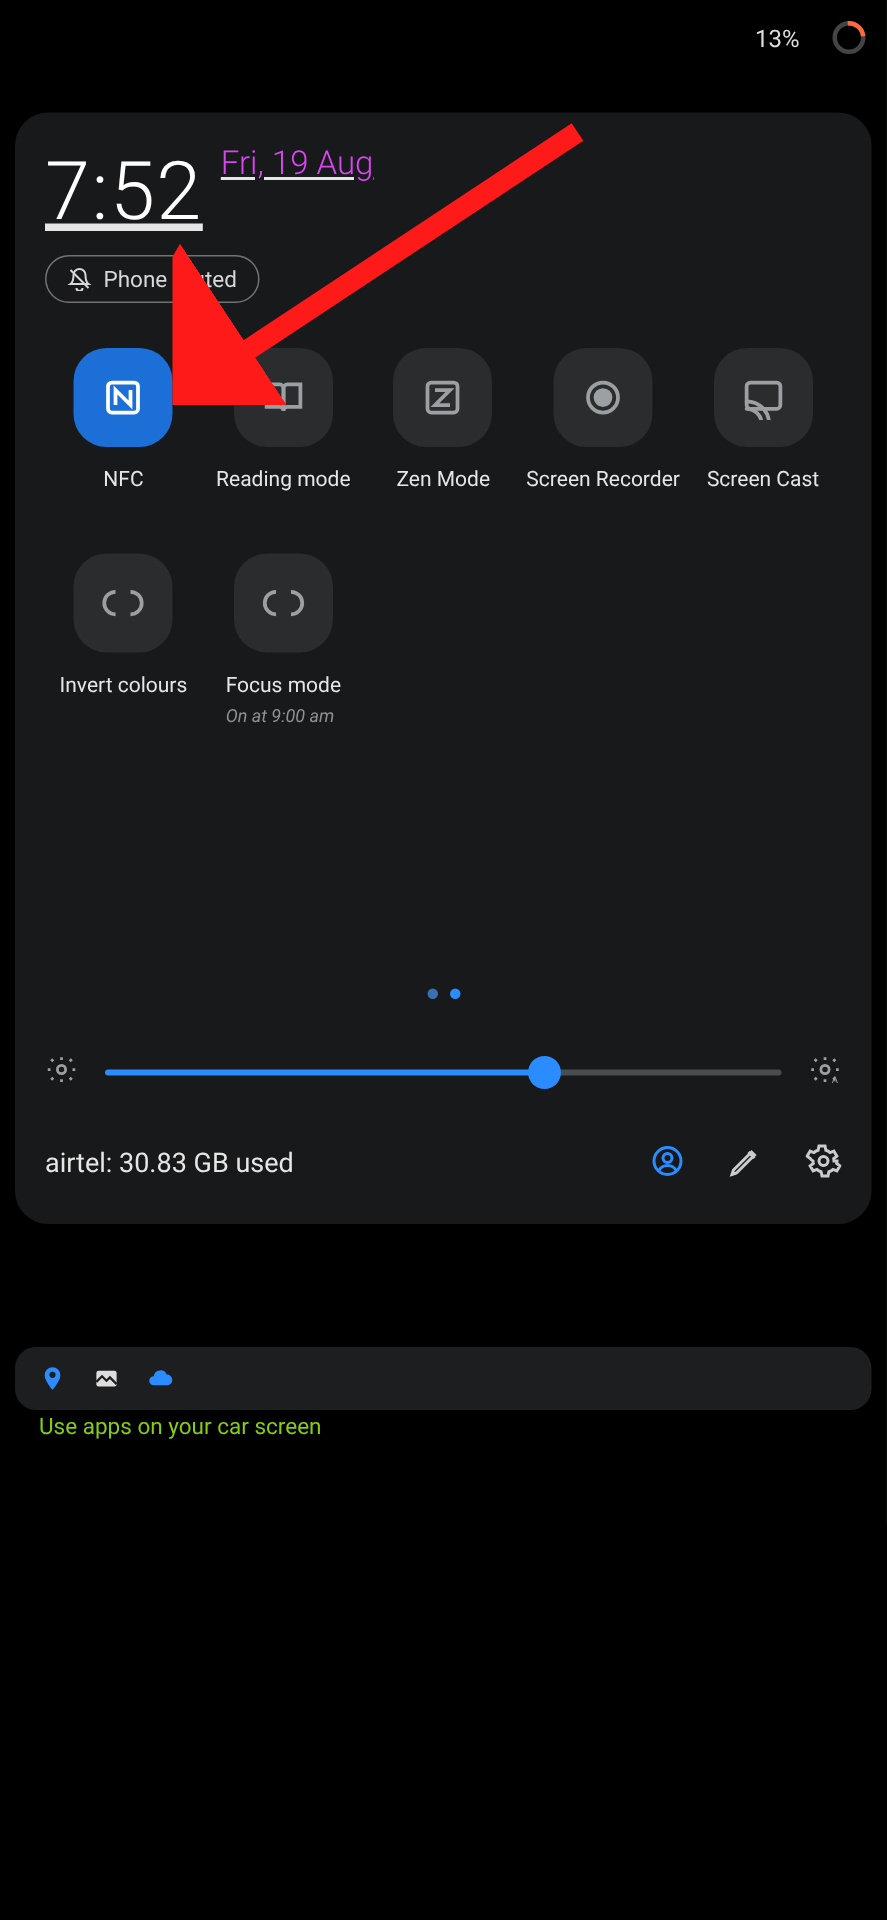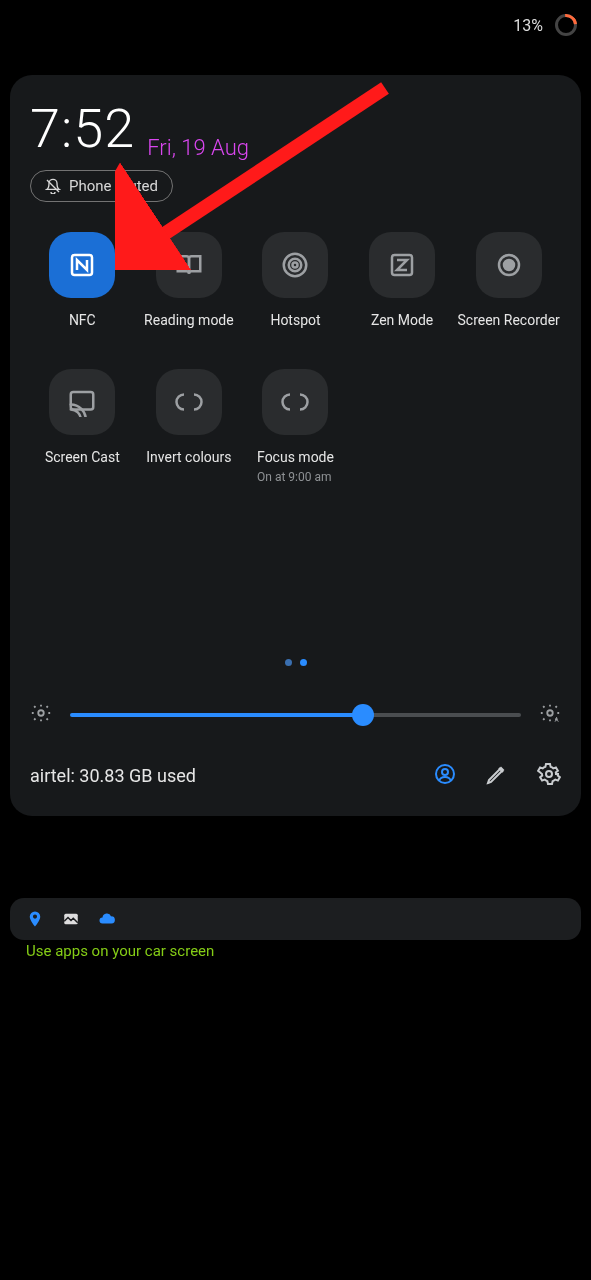--- a/index.html
+++ b/index.html
@@ -1,40 +1,40 @@
 <!DOCTYPE html>
 <html><head>
 <meta charset="utf-8">
 <style>
   * { margin:0; padding:0; box-sizing:border-box; font-family:-apple-system,BlinkMacSystemFont,"Segoe UI",Roboto,Arial,sans-serif; }
   body { width:591px; height:1280px; background:#000; color:#e6e6e6; position:relative; overflow:hidden; }
 
   
-  .statusbar { position:absolute; top:0; left:4px; right:0; height:50px; display:flex; align-items:center; justify-content:flex-end; padding-right:14px; gap:12px; font-size:16px; color:#ddd; }
+  .statusbar { position:absolute; top:0; left:4px; right:0; height:50px; display:flex; align-items:center; justify-content:flex-end; padding-right:14px; gap:22px; font-size:16px; color:#ddd; }
   .battery-ring { width:22px; height:22px; border-radius:50%; border:3px solid #444; position:relative; }
   .battery-ring::after { content:""; position:absolute; inset:-3px; border-radius:50%; border:3px solid transparent; border-top-color:#ff6a3c; transform:rotate(40deg); }
 
   
   .panel { position:absolute; left:10px; right:10px; top:75px; background:#17191b; border-radius:22px; padding:22px 20px 26px; }
 
-  .clock-row { display:flex; align-items:flex-end; gap:12px; }
+  .clock-row { display:flex; align-items:flex-start; gap:12px;text-decoration:underline; }
   .clock-time { font-size:54px; font-weight:300; color:#fff; letter-spacing:1px; }
   .clock-date { font-size:22px; color:#d946ef; font-weight:300; }
 
   .muted-chip { margin-top:10px; display:inline-flex; align-items:center; gap:8px; border:1px solid #737373; border-radius:22px; padding:6px 14px; font-size:15px; color:#d8d8d8; }
   .bell { width:16px; height:16px; }
 
   .tiles { margin-top:30px; display:grid; grid-template-columns:repeat(5,1fr); column-gap:2px; row-gap:40px; }
   .tile { display:flex; flex-direction:column; align-items:center; gap:14px; }
   .tile-sq { width:66px; height:66px; border-radius:22px; background:#2a2c2e; display:flex; align-items:center; justify-content:center; }
   .tile.active .tile-sq { background:#1b6fd6; }
   .tile-sq svg { width:30px; height:30px; stroke:#9da0a3; fill:none; stroke-width:2; }
   .tile.active .tile-sq svg { stroke:#fff; }
   .tile-label { font-size:14px; color:#e6e6e6; text-align:center; line-height:1.2; }
-  .tile-sub { font-size:12px; color:#8e9194; margin-top:4px; }
+  .tile-sub { font-size:12px; color:#8e9194; margin-top:4px;font-style:italic; }
 
   .dots { margin-top:175px; display:flex; justify-content:center; gap:8px; }
   .dot { width:7px; height:7px; border-radius:50%; background:#3a6fb0; }
   .dot.active { background:#2a8cff; }
 
   
   .brightness { margin-top:36px; display:flex; align-items:center; gap:18px; }
   .bicon svg { width:22px; height:22px; stroke:#9da0a3; fill:none; stroke-width:2; }
   .slider { flex:1; height:4px; border-radius:2px; position:relative; background:linear-gradient(to right,#2a8cff 0%,#2a8cff 65%,#4a4d50 65%,#4a4d50 100%); }
   .thumb { position:absolute; top:50%; left:65%; transform:translate(-50%,-50%); width:22px; height:22px; border-radius:50%; background:#2a8cff; }
@@ -94,30 +94,20 @@
     <div class="tile">
       <div class="tile-sq">
           <svg viewBox="0 0 24 24">
             <path d="M3 5h7a2 2 0 0 1 2 2v12a2 2 0 0 0-2-2H3z"></path>
             <path d="M21 5h-7a2 2 0 0 0-2 2v12a2 2 0 0 1 2-2h7z"></path>
           </svg>
         </div>
       <div class="tile-label">Reading mode</div>
     </div>
 
-    <div class="tile">
-      <div class="tile-sq">
-          <svg viewBox="0 0 24 24">
-            <circle cx="12" cy="12" r="2"></circle>
-            <circle cx="12" cy="12" r="5"></circle>
-            <circle cx="12" cy="12" r="9"></circle>
-          </svg>
-        </div>
-      <div class="tile-label">Hotspot</div>
-    </div>
 
     <div class="tile">
       <div class="tile-sq">
           <svg viewBox="0 0 24 24">
             <rect x="4" y="4" width="16" height="16" rx="2"></rect>
             <path d="M8 8h8l-8 8h8"></path>
           </svg>
         </div>
       <div class="tile-label">Zen Mode</div>
     </div>

